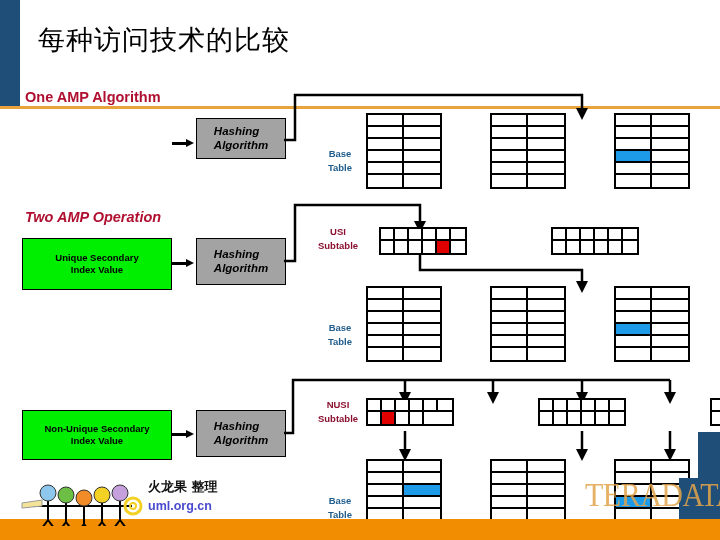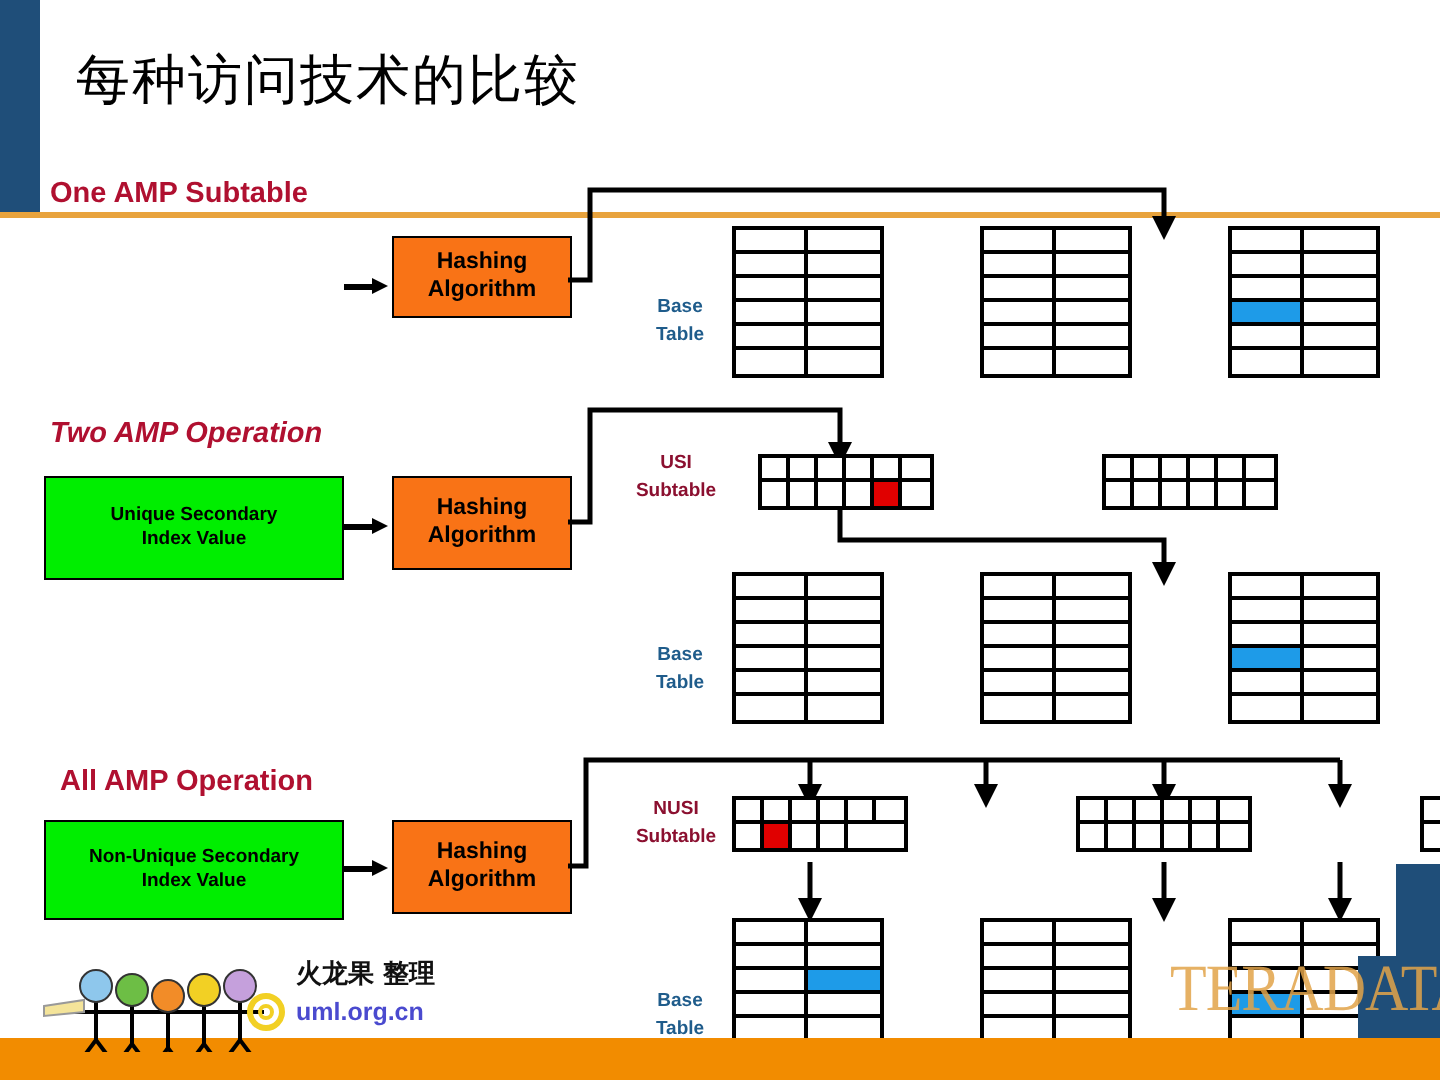--- a/index.html
+++ b/index.html
@@ -55,24 +55,24 @@
   
   .green-box{
     position:absolute;
     background:#00EE00;border:1.5px solid #000;
     display:flex;align-items:center;justify-content:center;
     text-align:center;line-height:1.25;
     font-size:9.5px;font-weight:bold;color:#000;
   }
   .yellow-box{
     position:absolute;
-    background:#f97316;border:1.5px solid #000;
+    background:#a3a3a3;border:1.5px solid #000;
     display:flex;align-items:center;justify-content:center;
-    text-align:center;line-height:1.2;
-    font-size:11.5px;font-weight:bold;color:#000;
+    text-align:left;line-height:1.2;
+    font-size:11.5px;font-weight:bold;color:#000;font-style:italic;
   }
   #green0{left:22px;top:118px;width:148px;height:50px;}
   #yellow0{left:196px;top:118px;width:88px;height:39px;}
   #green1{left:22px;top:238px;width:148px;height:50px;}
   #yellow1{left:196px;top:238px;width:88px;height:45px;}
   #green2{left:22px;top:410px;width:148px;height:48px;}
   #yellow2{left:196px;top:410px;width:88px;height:45px;}
 
   
   .lbl{
@@ -138,23 +138,22 @@
 </head>
 <body>
 
 <div class="slide">
 
   <div class="left-blue-bar"></div>
   <div class="orange-rule"></div>
 
   <div class="title">每种访问技术的比较</div>
 
-  <div class="section-heading" id="sh0">One AMP Subtable</div>
+  <div class="section-heading" id="sh0">One AMP Algorithm</div>
   <div class="section-heading" id="sh1">Two AMP Operation</div>
-  <div class="section-heading" id="sh2">All AMP Operation</div>
 
   <div class="yellow-box" id="yellow0">Hashing<br>Algorithm</div>
 
   <div class="green-box" id="green1">Unique Secondary<br>Index Value</div>
   <div class="yellow-box" id="yellow1">Hashing<br>Algorithm</div>
 
   <div class="green-box" id="green2">Non-Unique Secondary<br>Index Value</div>
   <div class="yellow-box" id="yellow2">Hashing<br>Algorithm</div>
 
   <div class="h-arrow" style="left:172px;top:139px;width:22px;height:9px;">

